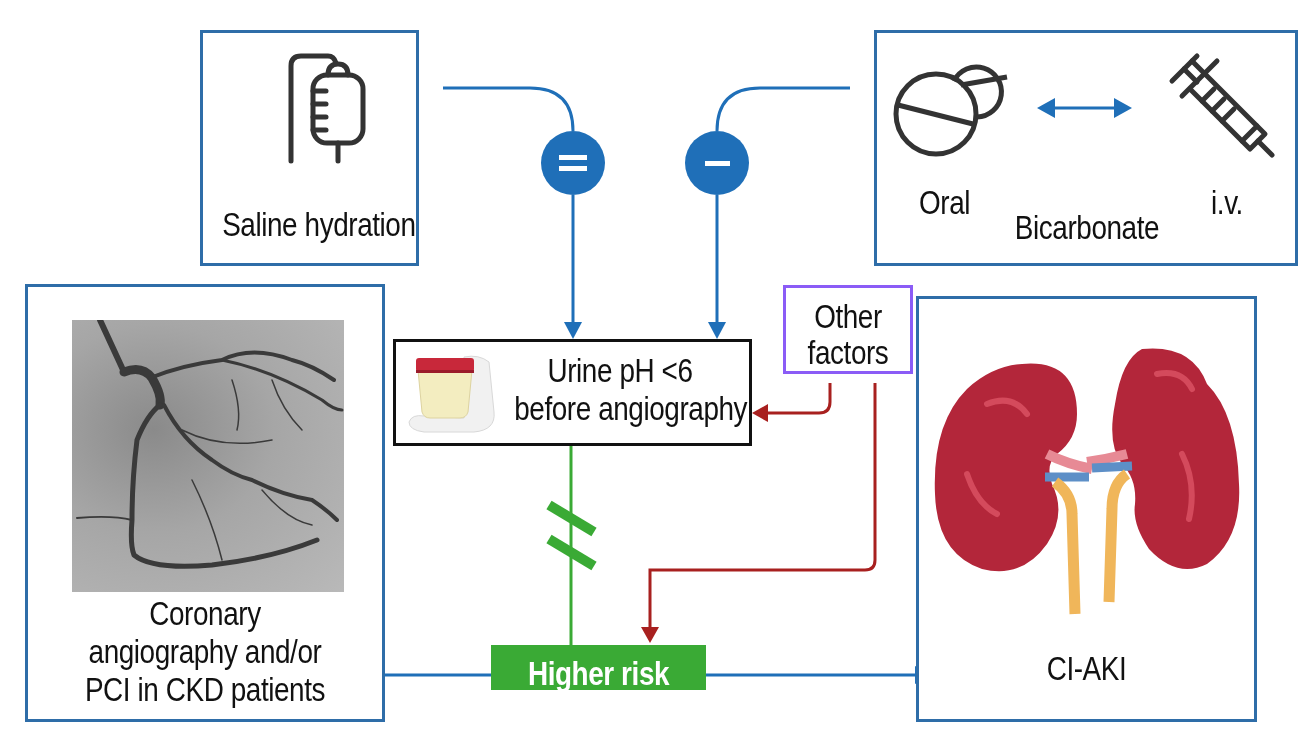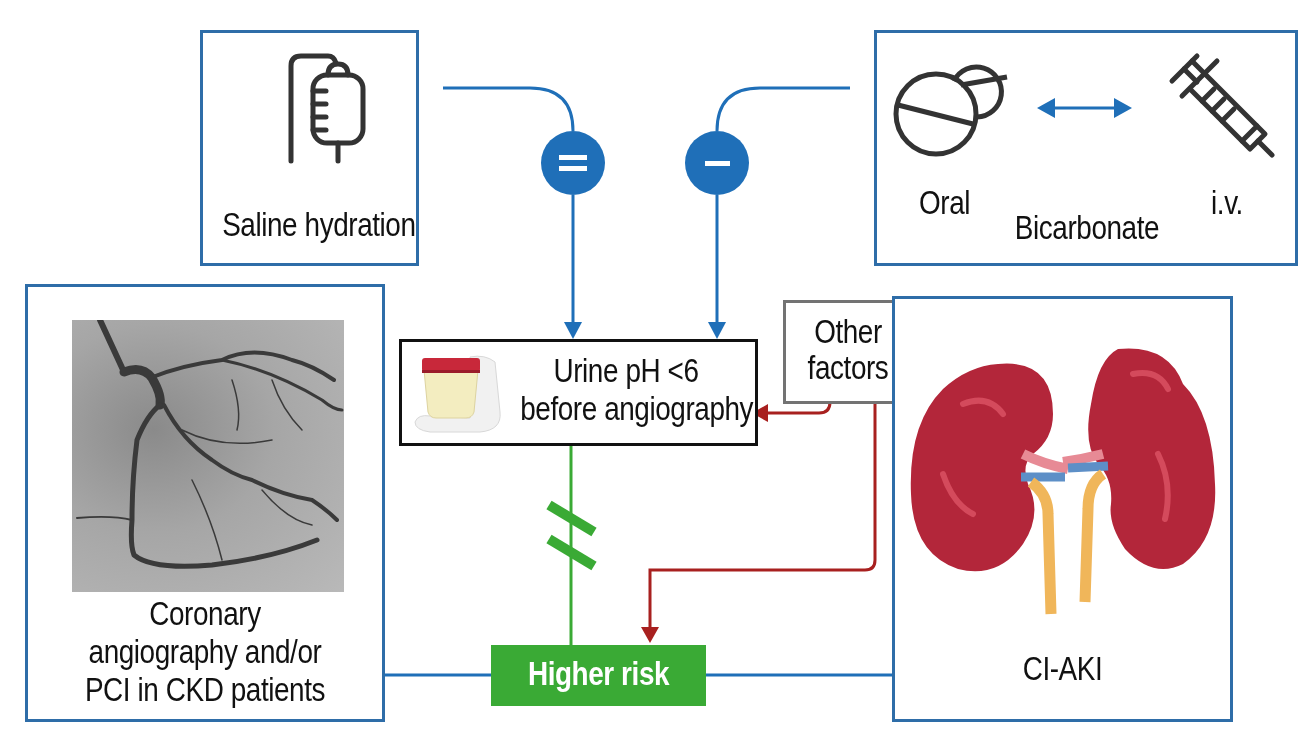--- a/index.html
+++ b/index.html
@@ -124,41 +124,41 @@
         <path d="M200,60 Q210,90 230,110" stroke-width="1.5"></path>
         <path d="M190,170 Q215,200 240,205" stroke-width="1.5"></path>
       </g>
     </svg>
   </div>
   <div class="txt" style="left:0;right:0;top:307px;font-size:34px;line-height:38px;">Coronary</div>
   <div class="txt" style="left:0;right:0;top:345px;font-size:34px;line-height:38px;">angiography and/or</div>
   <div class="txt" style="left:0;right:0;top:383px;font-size:34px;line-height:38px;">PCI in CKD patients</div>
 </div>
 
-<div class="box" style="left:393px;top:339px;width:359px;height:107px;border:3px solid #111;margin-left:6px;">
+<div class="box" style="left:393px;top:339px;width:359px;height:107px;border:3px solid #111;">
   <svg width="100" height="85" style="position:absolute;left:8px;top:10px;" viewBox="0 0 100 85">
     <path d="M60,5 Q75,2 85,10 L90,60 Q92,78 70,80 L20,80 Q5,78 5,70 Q8,62 20,64 L60,66 Z" fill="#f1f1f1" stroke="#d8d8d8" stroke-width="1"></path>
     <path d="M14,18 L68,18 L64,60 Q62,66 56,66 L26,66 Q20,66 18,60 Z" fill="#f3edc0" stroke="#ddd3a0" stroke-width="1"></path>
     <rect x="12" y="6" width="58" height="14" rx="3" fill="#c8283a"></rect>
     <rect x="12" y="18" width="58" height="3" fill="#9a1c2b"></rect>
   </svg>
   <div class="txt" style="left:95px;right:0;top:8px;font-size:34px;line-height:40px;">Urine pH &lt;6</div>
   <div class="txt" style="left:95px;right:0;top:46px;font-size:34px;line-height:40px;">before angiography</div>
 </div>
 
-<div class="box" style="left:783px;top:300px;width:130px;height:104px;border:3px solid #737373;">
+<div class="box" style="left:783px;top:285px;width:130px;height:89px;border:3px solid #8b5cf6;">
   <div class="txt" style="left:0;right:0;top:8px;font-size:34px;line-height:40px;">Other</div>
   <div class="txt" style="left:0;right:0;top:44px;font-size:34px;line-height:40px;">factors</div>
 </div>
 
-<div class="box" style="left:491px;top:645px;width:215px;height:61px;background:#3aaa35;">
+<div class="box" style="left:491px;top:645px;width:215px;height:45px;background:#3aaa35;">
   <div class="txt" style="left:0;right:0;top:9px;font-size:34px;font-weight:bold;color:#fff;">Higher risk</div>
 </div>
 
-<div class="box blue-box" style="left:892px;top:296px;width:341px;height:426px;">
+<div class="box blue-box" style="left:916px;top:296px;width:341px;height:426px;">
   <svg width="320" height="280" style="position:absolute;left:8px;top:45px;" viewBox="0 0 320 280">
 
     <path d="M95,20 Q150,15 150,70 Q150,95 130,110 Q118,120 125,140 Q140,170 120,200 Q95,235 55,225 Q10,210 8,150 Q5,80 40,45 Q65,22 95,20 Z" fill="#b3263a"></path>
     <path d="M60,60 Q85,50 100,70" fill="none" stroke="#d44a5c" stroke-width="6" stroke-linecap="round"></path>
     <path d="M40,130 Q50,160 70,170" fill="none" stroke="#d44a5c" stroke-width="6" stroke-linecap="round"></path>
 
     <path d="M120,110 Q140,120 165,125" fill="none" stroke="#e78a95" stroke-width="10"></path>
     <path d="M118,133 L162,133" fill="none" stroke="#5d8fc7" stroke-width="9"></path>
     <path d="M128,138 Q145,150 145,170 L148,270" fill="none" stroke="#f0b65a" stroke-width="11"></path>
 

